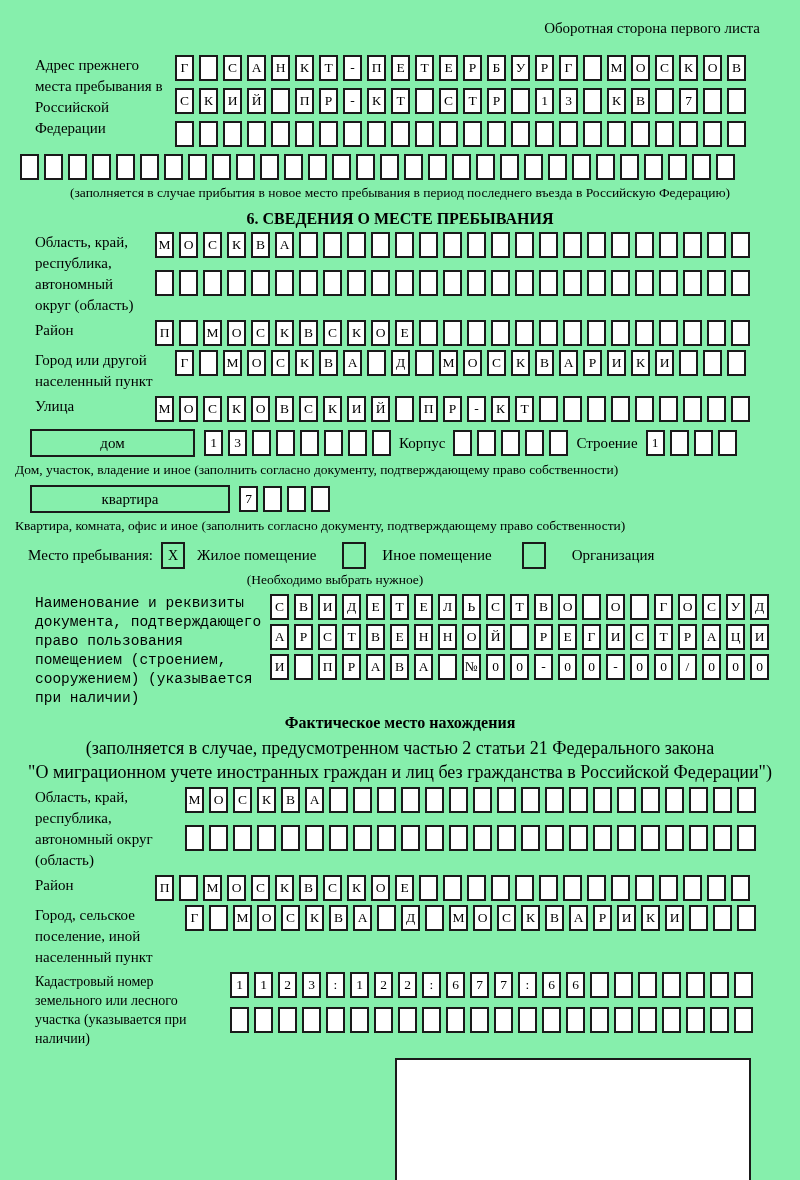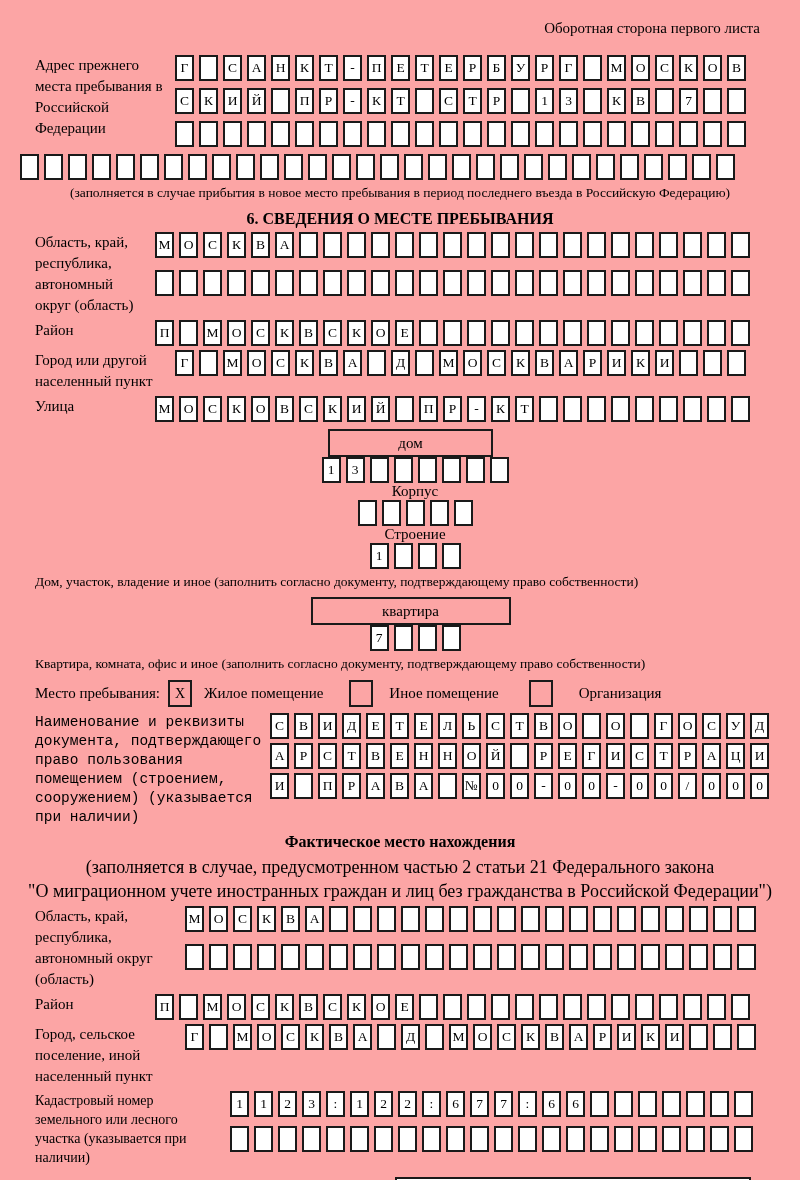--- a/index.html
+++ b/index.html
@@ -1,18 +1,18 @@
 <!DOCTYPE html>
 <html><head>
 <meta charset="utf-8">
 <style>
   * { margin:0; padding:0; box-sizing:border-box; }
   html,body { background:#fff; }
   .page {
-    position:relative; width:800px; height:1180px; background:#fca5a5;
+    position:relative; width:800px; height:1180px; background:#86efac;
     color:#000; font-family:"Liberation Serif","DejaVu Serif",serif;
     overflow:hidden;
   }
   .hdr-right { padding:20px 40px 0 0; text-align:right; font-size:15px; }
 
   .frow { display:flex; align-items:flex-start; padding-left:35px; margin-top:4px; }
   .flabel { flex-shrink:0; font-size:15px; line-height:21px; padding-right:8px; }
   .w120 { width:120px; } .w140 { width:140px; } .w150 { width:150px; }
   .w195 { width:195px; font-size:14px; line-height:19px; }
   .w235 { width:235px; font-size:14.5px; line-height:19px;font-family:Liberation Mono, monospace; }
@@ -23,36 +23,36 @@
   .mb12 { margin-bottom:12px; }
   .mb4  { margin-bottom:4px; }
   .cbox {
     width:19px; height:26px; border:2px solid #1a1a1a; background:#fff;
     display:flex; align-items:center; justify-content:center;
     font-size:13.5px; flex-shrink:0;
   }
   .fullrow { padding-left:20px; margin-top:7px; }
 
   .note-center { text-align:center; font-size:13.5px; margin-top:5px; }
-  .note-left   { padding-left:35px; font-size:13.5px; margin-top:5px; }
+  .note-left   { padding-left:15px; font-size:13.5px; margin-top:5px; }
   .sec-title   { text-align:center; font-size:16px; font-weight:bold; margin-top:9px; }
 
-  .inline-row { display:flex; align-items:center; padding-left:30px; margin-top:7px;flex-direction:column; }
+  .inline-row { display:flex; align-items:center; padding-left:30px; margin-top:7px; }
   .wbox {
     border:2px solid #1a1a1a; height:28px; display:flex; align-items:center;
     justify-content:center; font-size:15px; flex-shrink:0;
   }
   .w-dom { width:165px; margin-right:9px; }
   .w-kv  { width:200px; margin-right:9px; }
   .mini-label { font-size:15px; margin:0 8px; }
   .ckbox {
     width:24px; height:27px; border:2px solid #1a1a1a; display:flex;
     align-items:center; justify-content:center; font-size:14px; flex-shrink:0;
   }
-  .stay-row { display:flex; align-items:center; padding-left:35px; margin-top:8px; font-size:15px; }
+  .stay-row { display:flex; align-items:center; padding-left:28px; margin-top:8px; font-size:15px; }
   .stay-note { margin-top:3px; margin-left:120px; width:430px; text-align:center; font-size:13.5px; }
 
   .fact-note { text-align:center; font-size:18px; margin-top:3px; }
   .stamp-box { margin:10px 0 0 395px; width:356px; height:176px; border:2px solid #1a1a1a; background:#fff; }
 </style>
 </head>
 <body>
 
 <div class="page">
 
@@ -372,20 +372,21 @@
 
   <div class="stay-row">
     <span>Место пребывания:</span>
     <span class="ckbox" style="margin-left:8px;">X</span>
     <span style="margin-left:12px;">Жилое помещение</span>
     <span class="ckbox" style="margin-left:26px;"></span>
     <span style="margin-left:16px;">Иное помещение</span>
     <span class="ckbox" style="margin-left:30px;"></span>
     <span style="margin-left:26px;">Организация</span>
   </div>
+  <div class="stay-note">(Необходимо выбрать нужное)</div>
 
   <div class="frow" style="margin-top:6px;">
     <div class="flabel w235">Наименование и реквизиты документа, подтверждающего право пользования помещением (строением, сооружением) (указывается при наличии)</div>
     <div class="rows">
       <div class="boxrow mb4">
           <span class="cbox">С</span>
           <span class="cbox">В</span>
           <span class="cbox">И</span>
           <span class="cbox">Д</span>
           <span class="cbox">Е</span>

